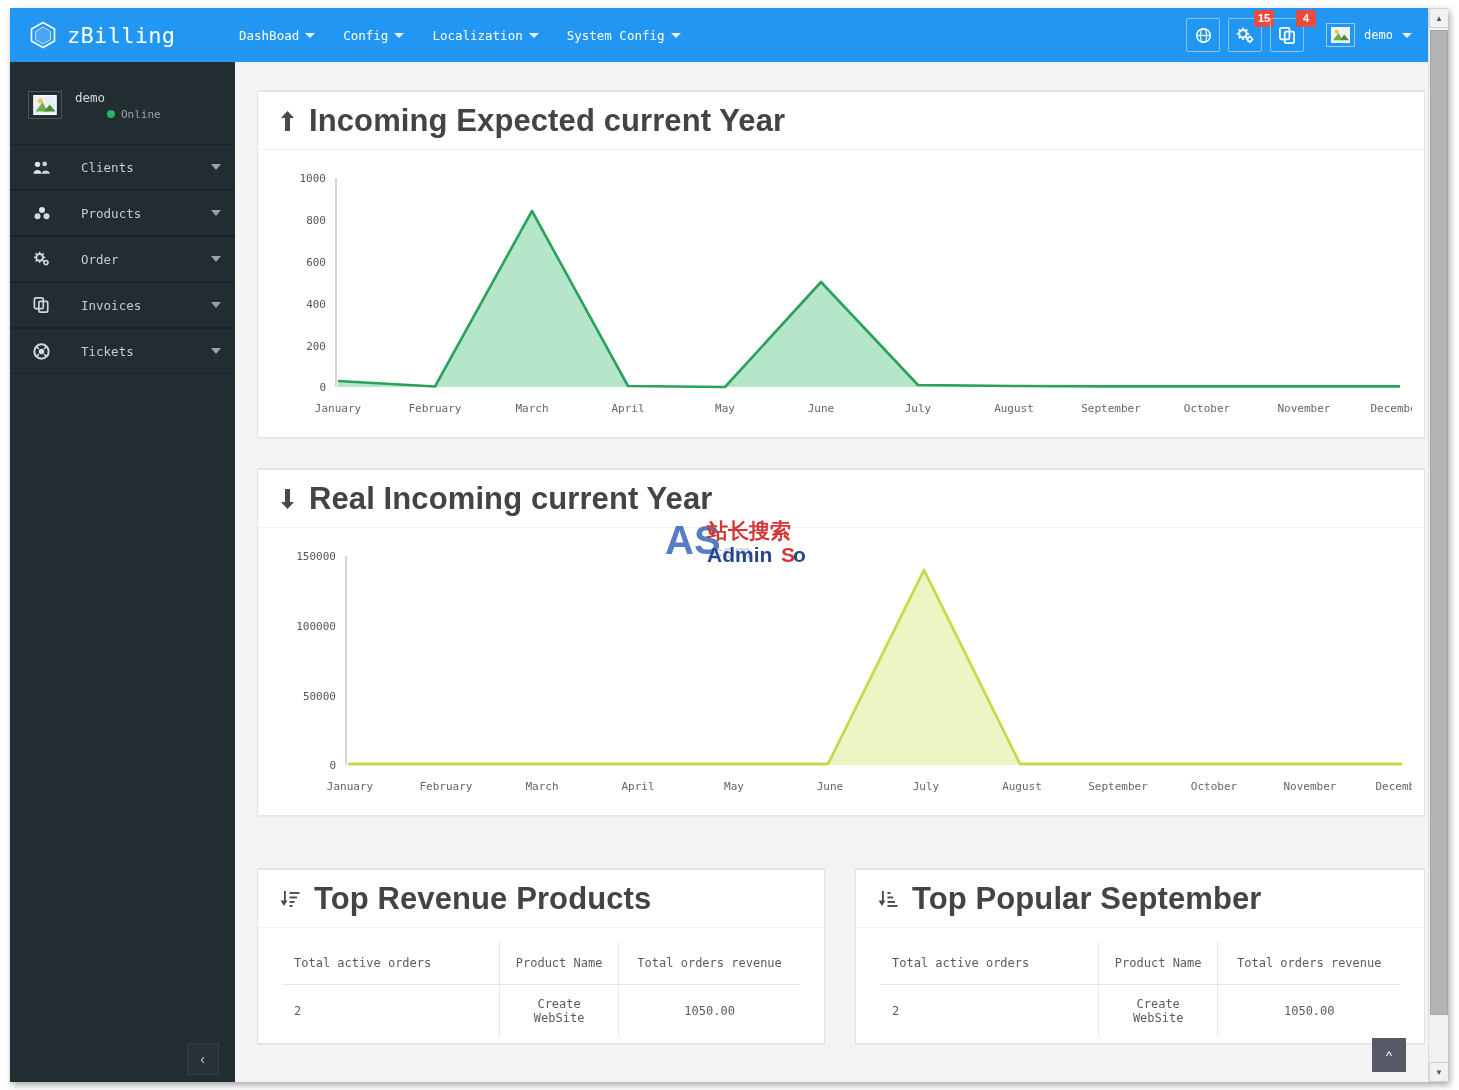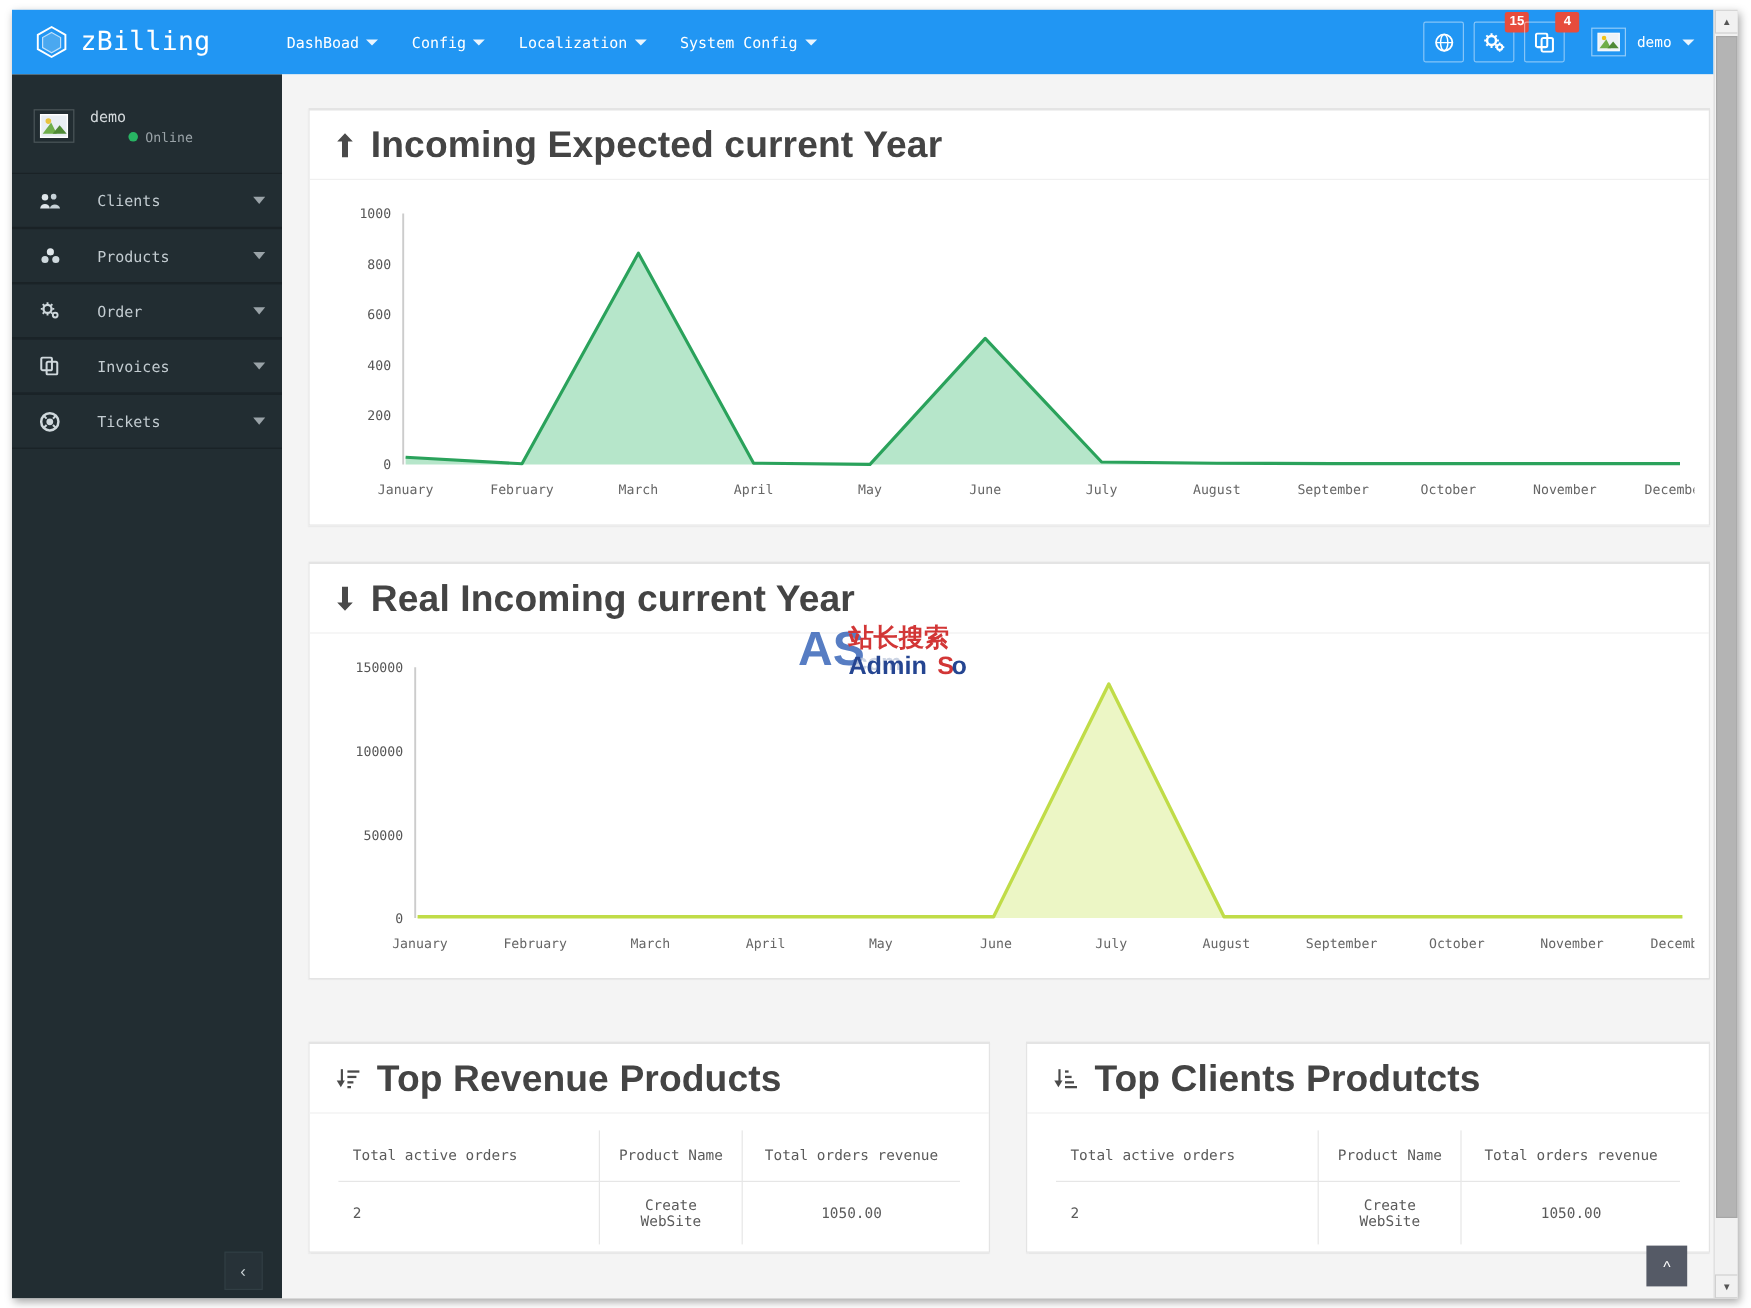--- a/index.html
+++ b/index.html
@@ -535,21 +535,21 @@
         <span class="panel-icon">
           <svg width="20" height="20" viewBox="0 0 20 20">
             <polygon points="4,17 0.6,11.5 7.4,11.5" fill="#4a4a4a"></polygon>
             <rect x="4" y="2" width="1.8" height="10" fill="#4a4a4a"></rect>
             <rect x="9.5" y="3" width="3" height="1.9" fill="#4a4a4a"></rect>
             <rect x="9.5" y="7.5" width="5.5" height="1.9" fill="#4a4a4a"></rect>
             <rect x="9.5" y="12" width="7.5" height="1.9" fill="#4a4a4a"></rect>
             <rect x="9.5" y="16" width="10" height="1.9" fill="#4a4a4a"></rect>
           </svg>
         </span>
-        <span class="panel-title">Top Clients Produtcts</span>
+        <span class="panel-title">Top Popular September</span>
       </div>
       <div class="panel-body" style="padding:14px 24px;">
         <table class="tbl">
           <thead>
             <tr>
               <th style="width:42%">Total active orders</th>
               <th class="c" style="width:23%">Product Name</th>
               <th class="c" style="width:35%">Total orders revenue</th>
             </tr>
           </thead>

